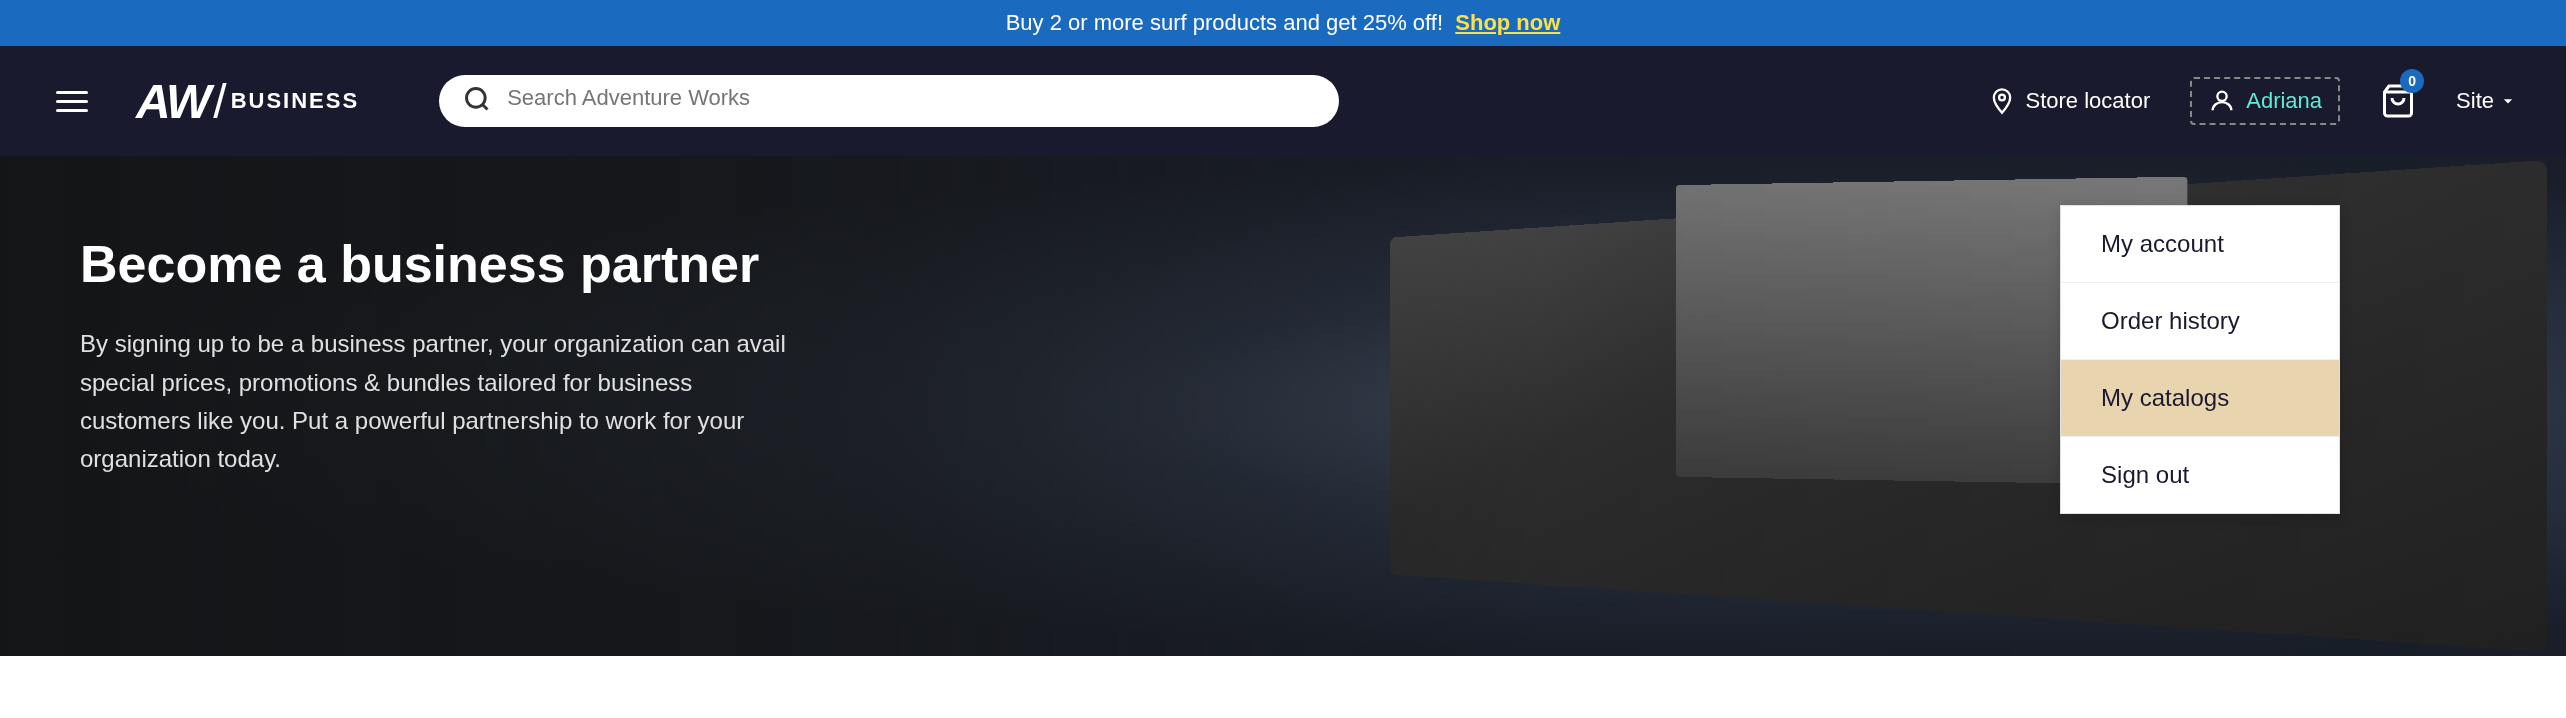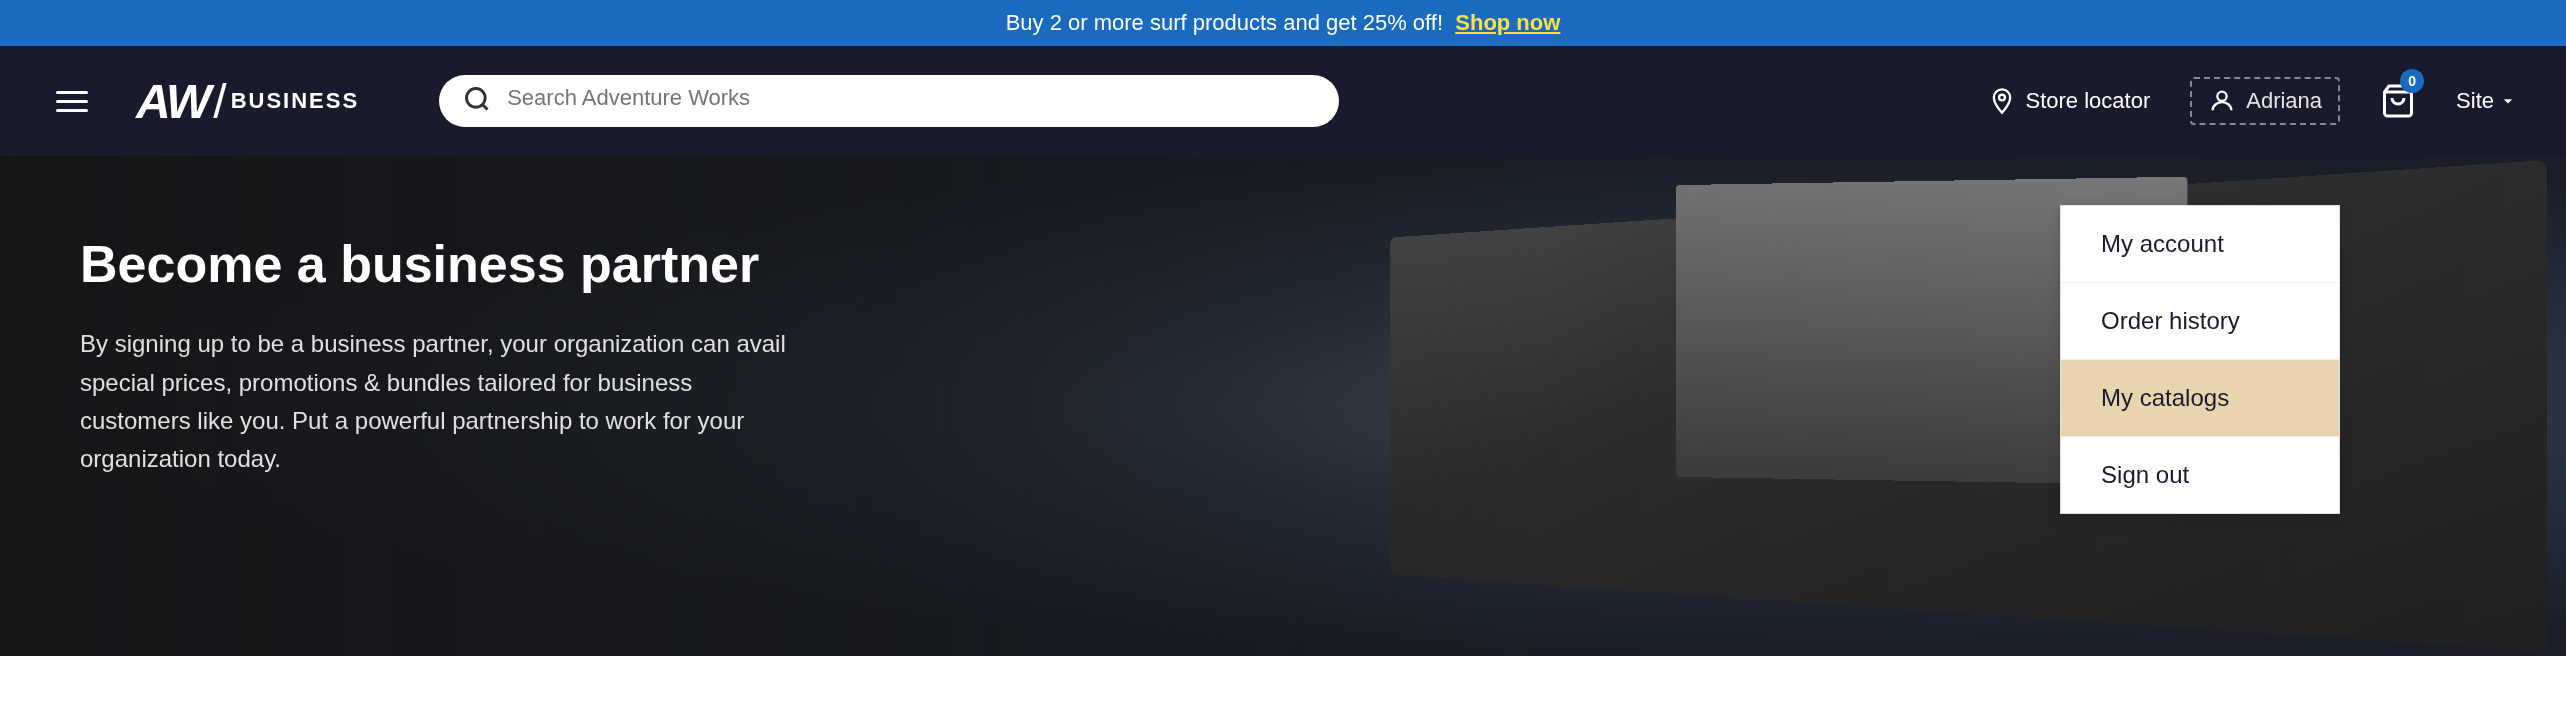--- a/index.html
+++ b/index.html
@@ -113,21 +113,21 @@
       color: white;
       cursor: pointer;
       font-size: 22px;
       white-space: nowrap;
     }
 
     .user-menu-trigger {
       display: flex;
       align-items: center;
       gap: 10px;
-      color: #e5e5e5;
+      color: #5eead4;
       cursor: pointer;
       font-size: 22px;
       border: 2px dashed #888;
       padding: 8px 16px;
       border-radius: 4px;
       position: relative;
     }
 
     .cart-btn {
       position: relative;

